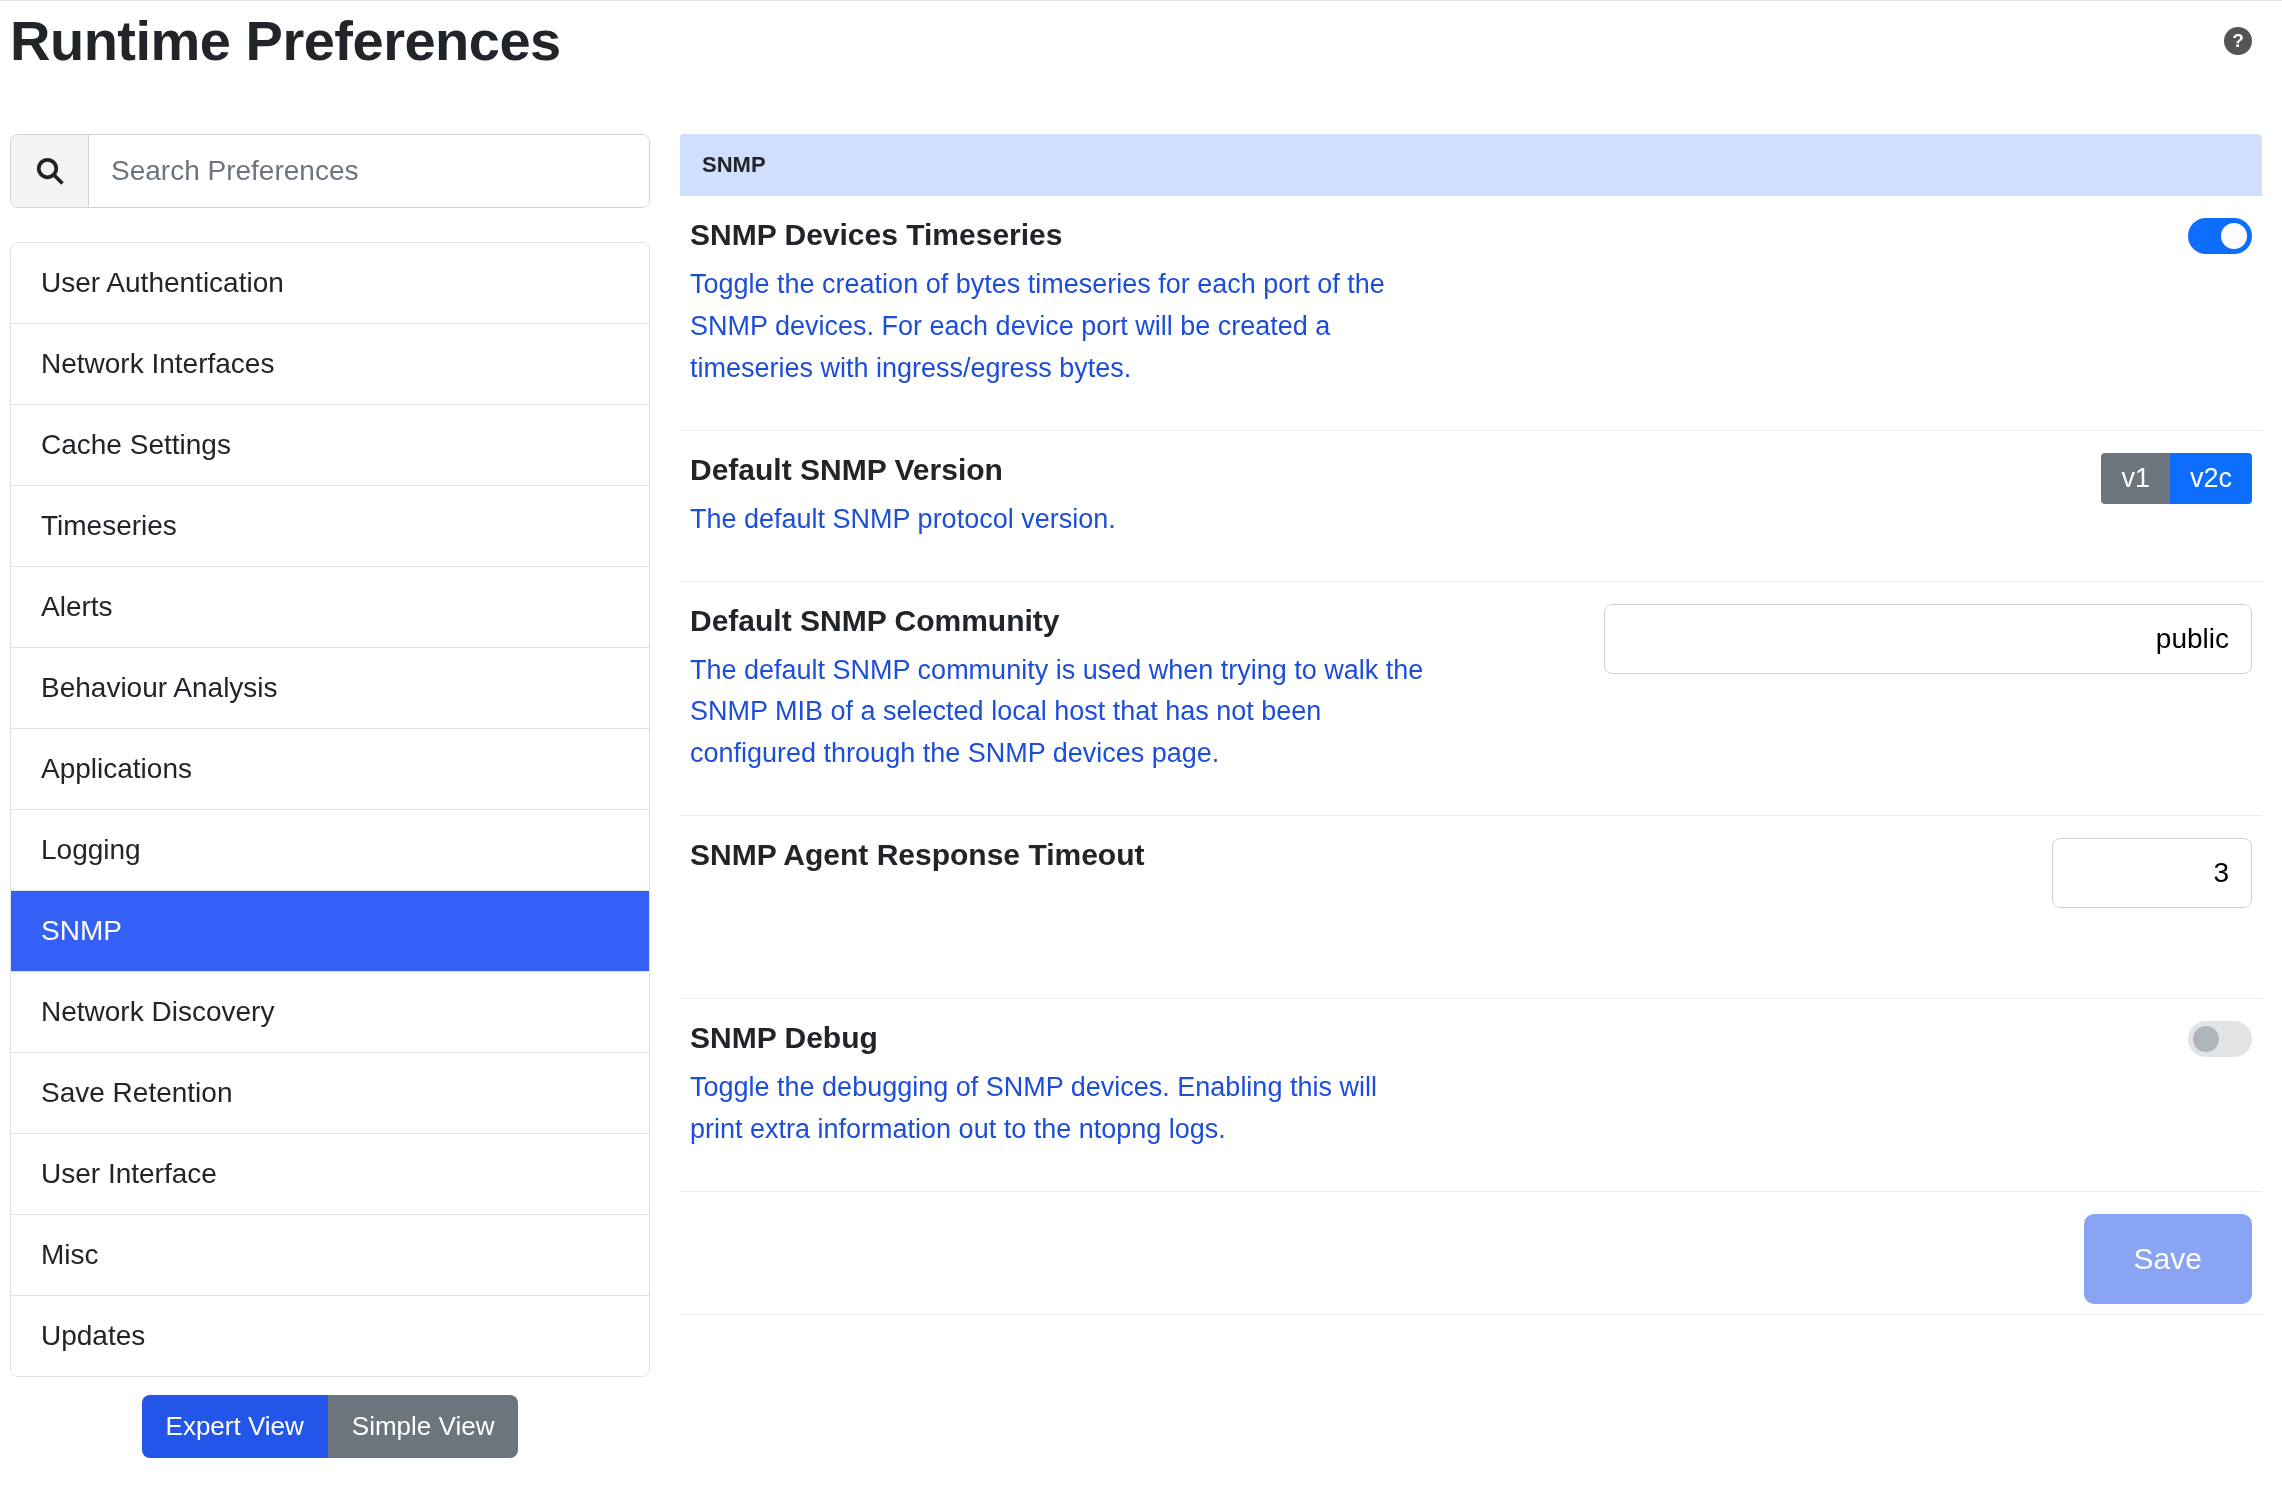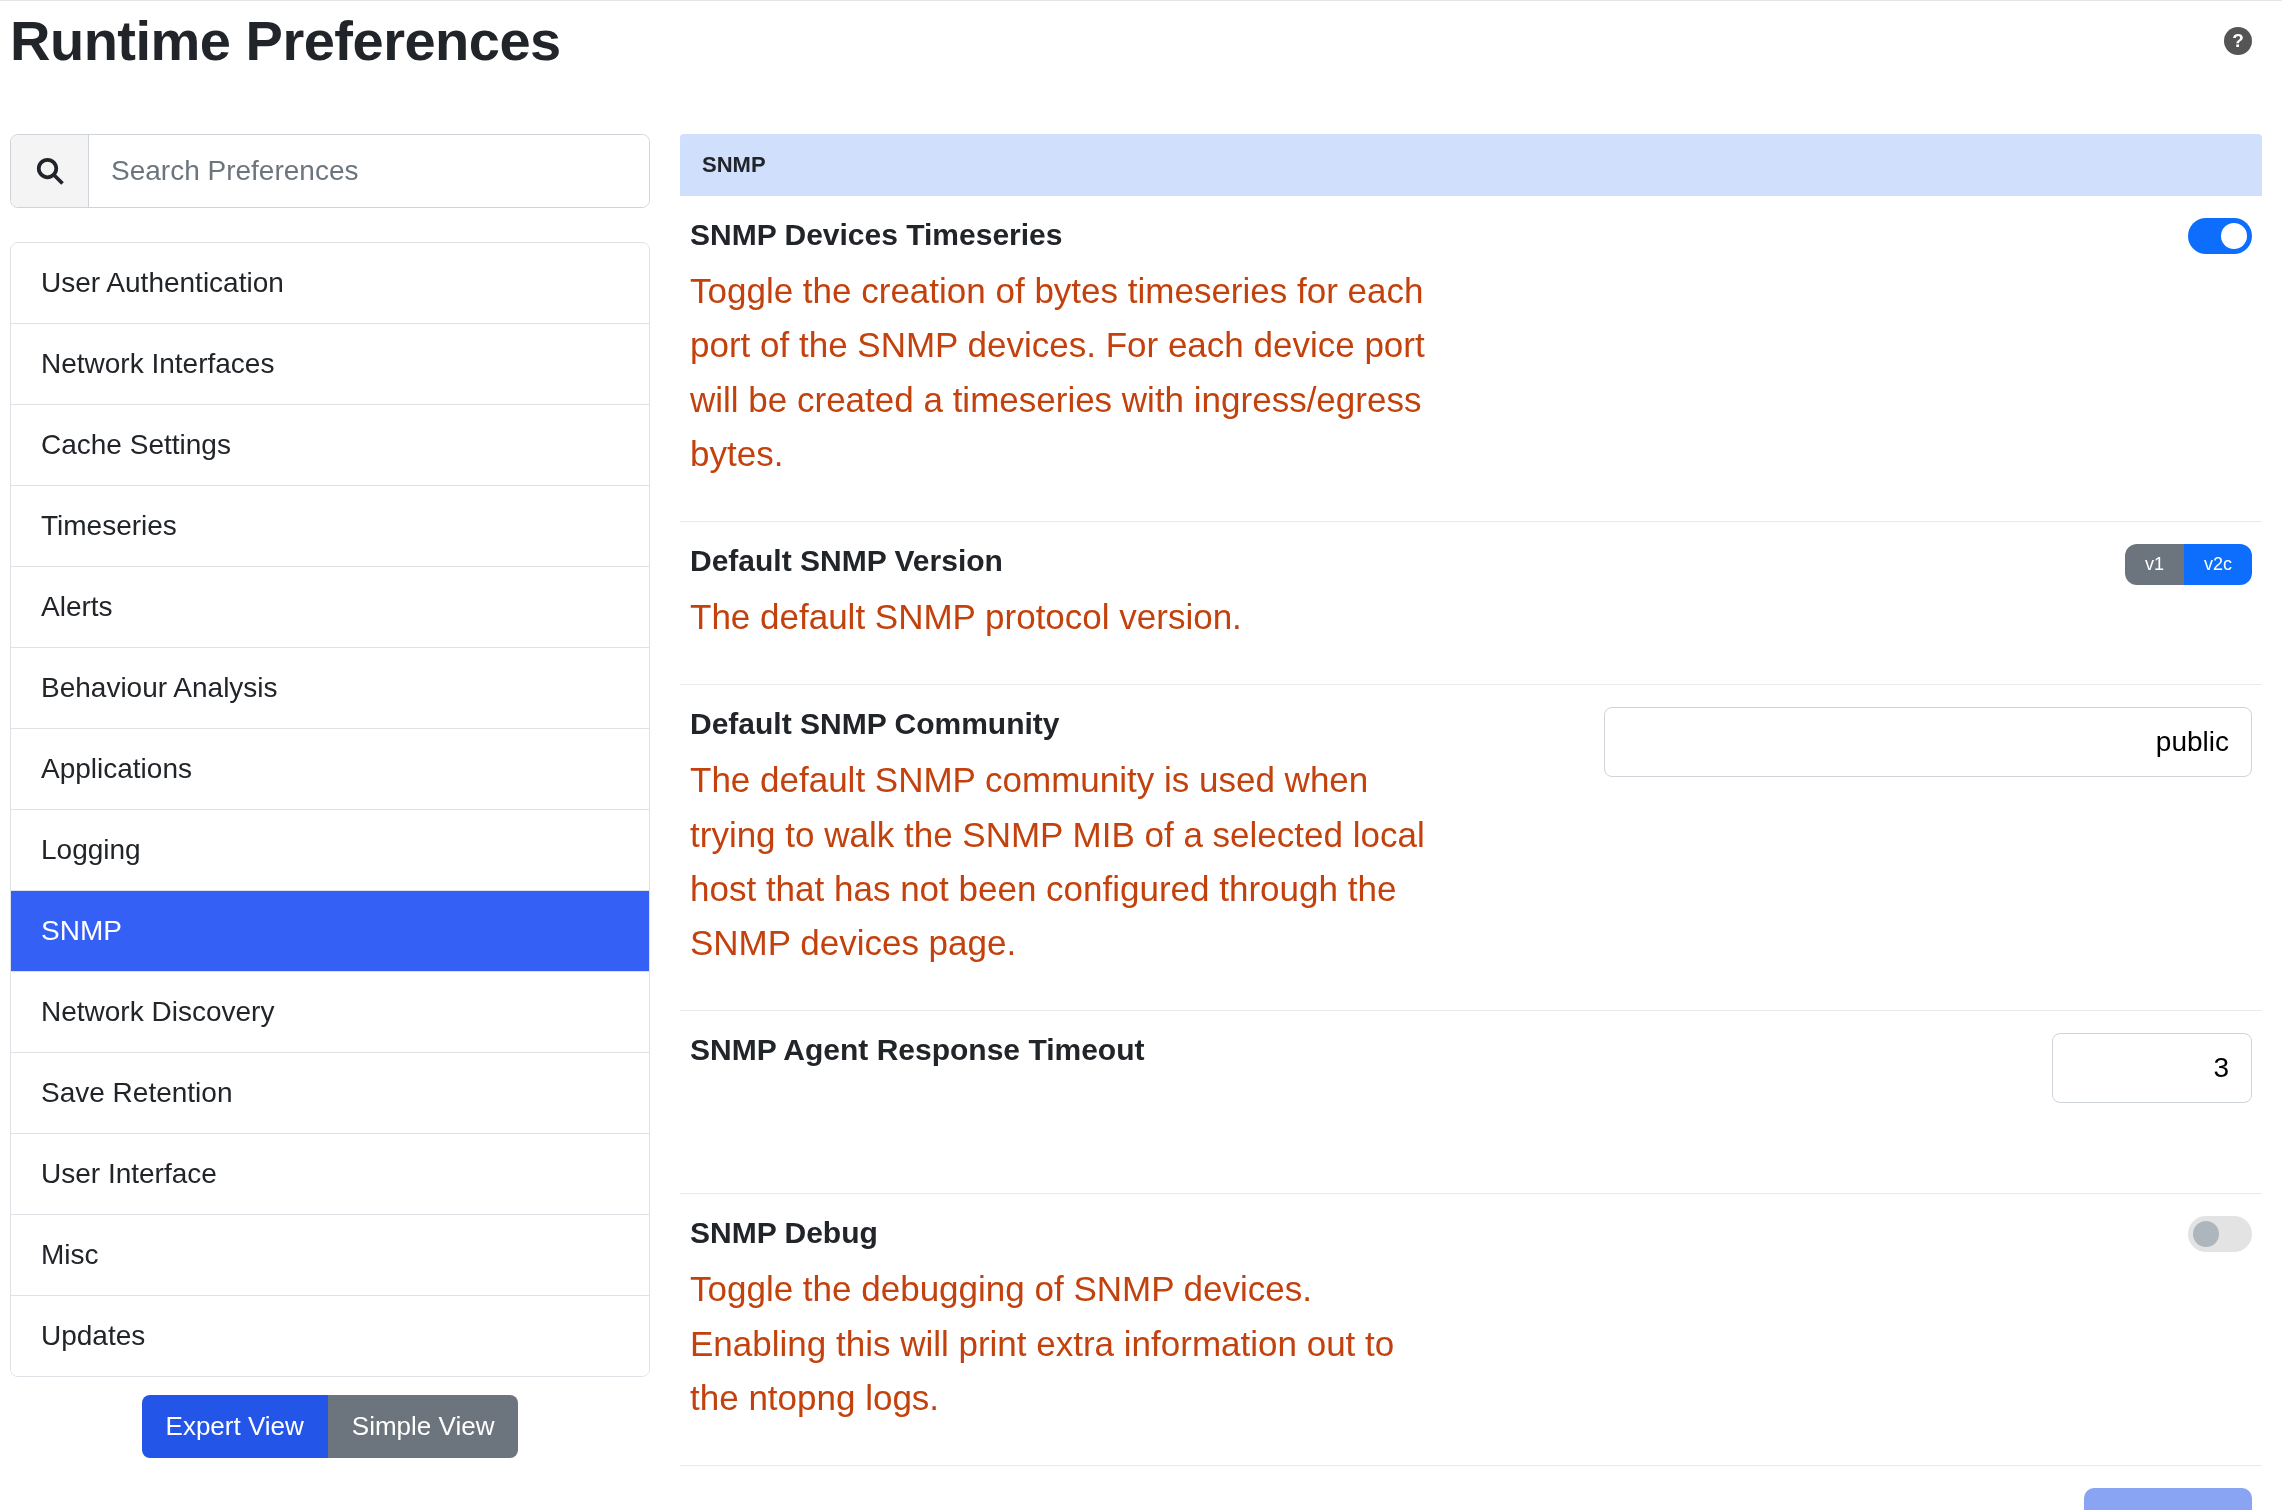--- a/index.html
+++ b/index.html
@@ -117,22 +117,22 @@
     gap: 40px;
   }
   .setting:last-of-type { border-bottom: 1px solid #e9ecef; }
   .setting-text { flex: 0 0 740px; }
   .setting-title {
     font-size: 30px;
     font-weight: 700;
     margin-bottom: 12px;
   }
   .setting-desc {
-    font-size: 35px;
-    color: #c2410c;
+    font-size: 27px;
+    color: #1d4ed8;
     line-height: 1.55;
   }
   .setting-control {
     flex: 1;
     display:flex;
     justify-content:flex-end;
     align-items:flex-start;
   }
 
   
@@ -151,23 +151,23 @@
     top:5px;
   }
   .switch.on  { background:#0d6efd; }
   .switch.on::after  { right:5px; }
   .switch.off { background:#e3e3e3; }
   .switch.off::after { left:5px; background:#adb5bd; }
 
   
   .seg-version {
     display:inline-flex;
-    border-radius:12px;
+    border-radius:4px;
     overflow:hidden;
-    font-size:18px;
+    font-size:27px;
   }
   .seg-version span {
     padding: 10px 20px;
     color:#fff;
     cursor:pointer;
   }
   .seg-v1  { background:#6c757d; }
   .seg-v2c { background:#0d6efd; }
 
   

